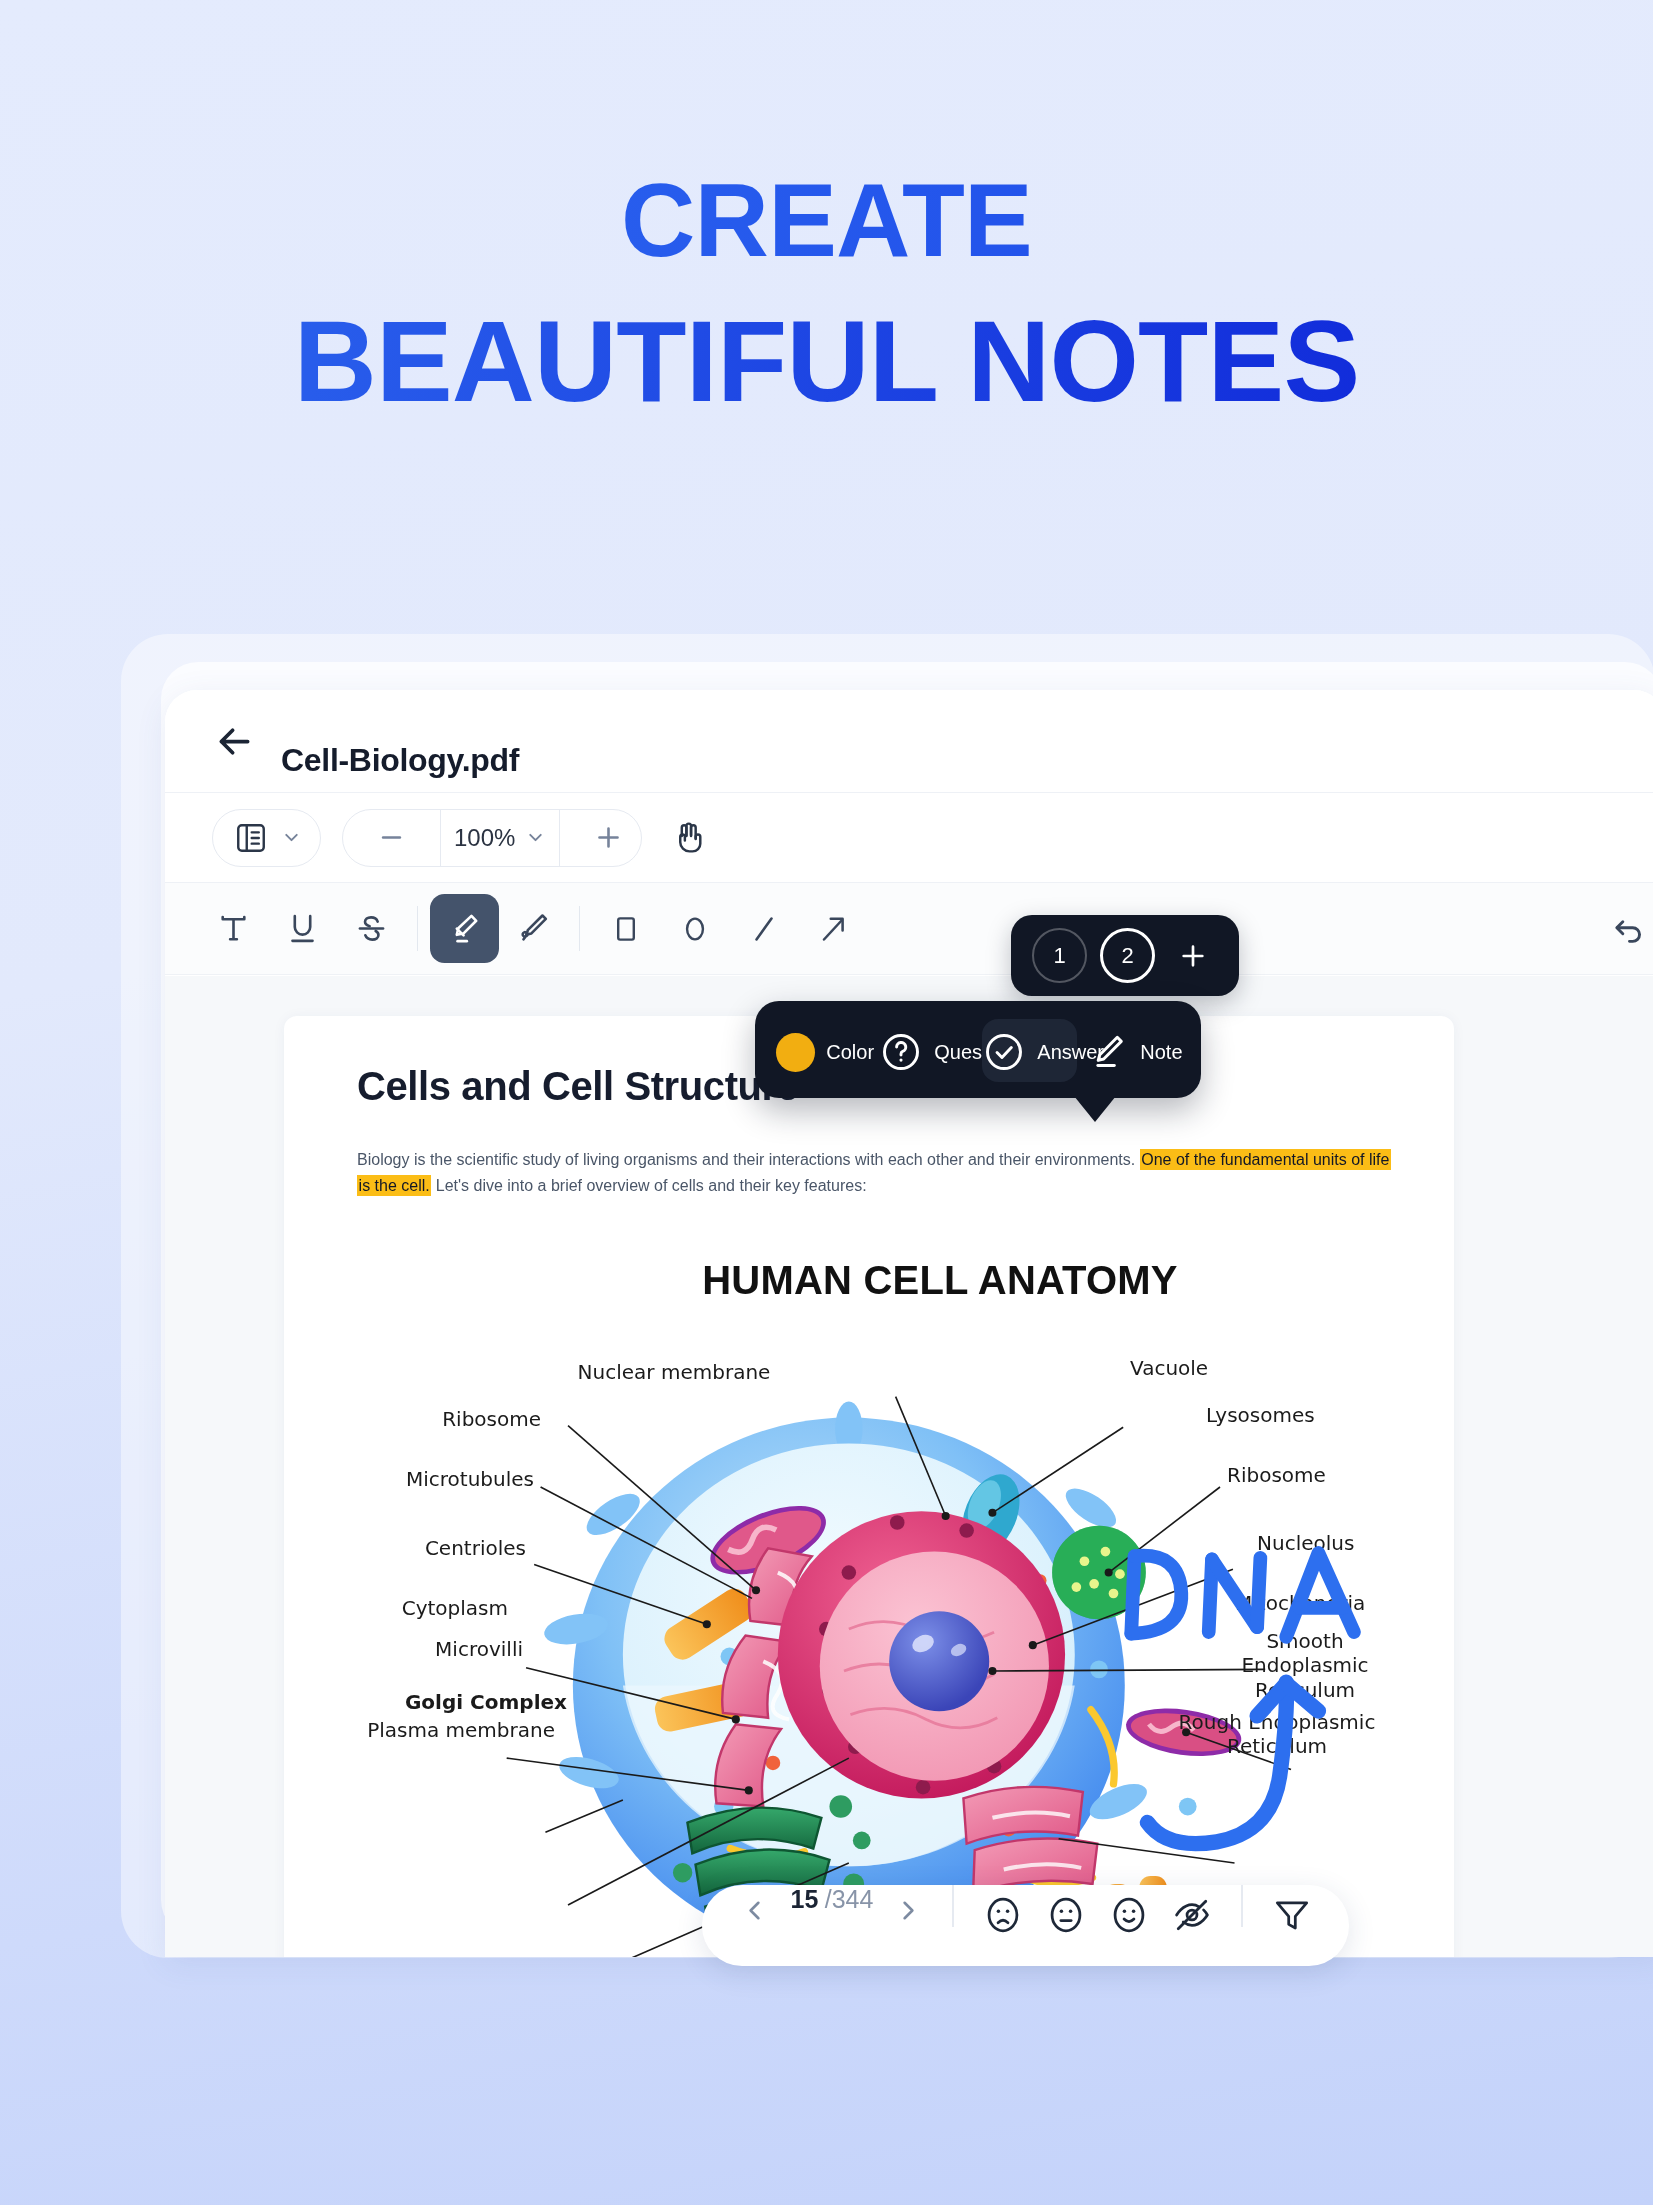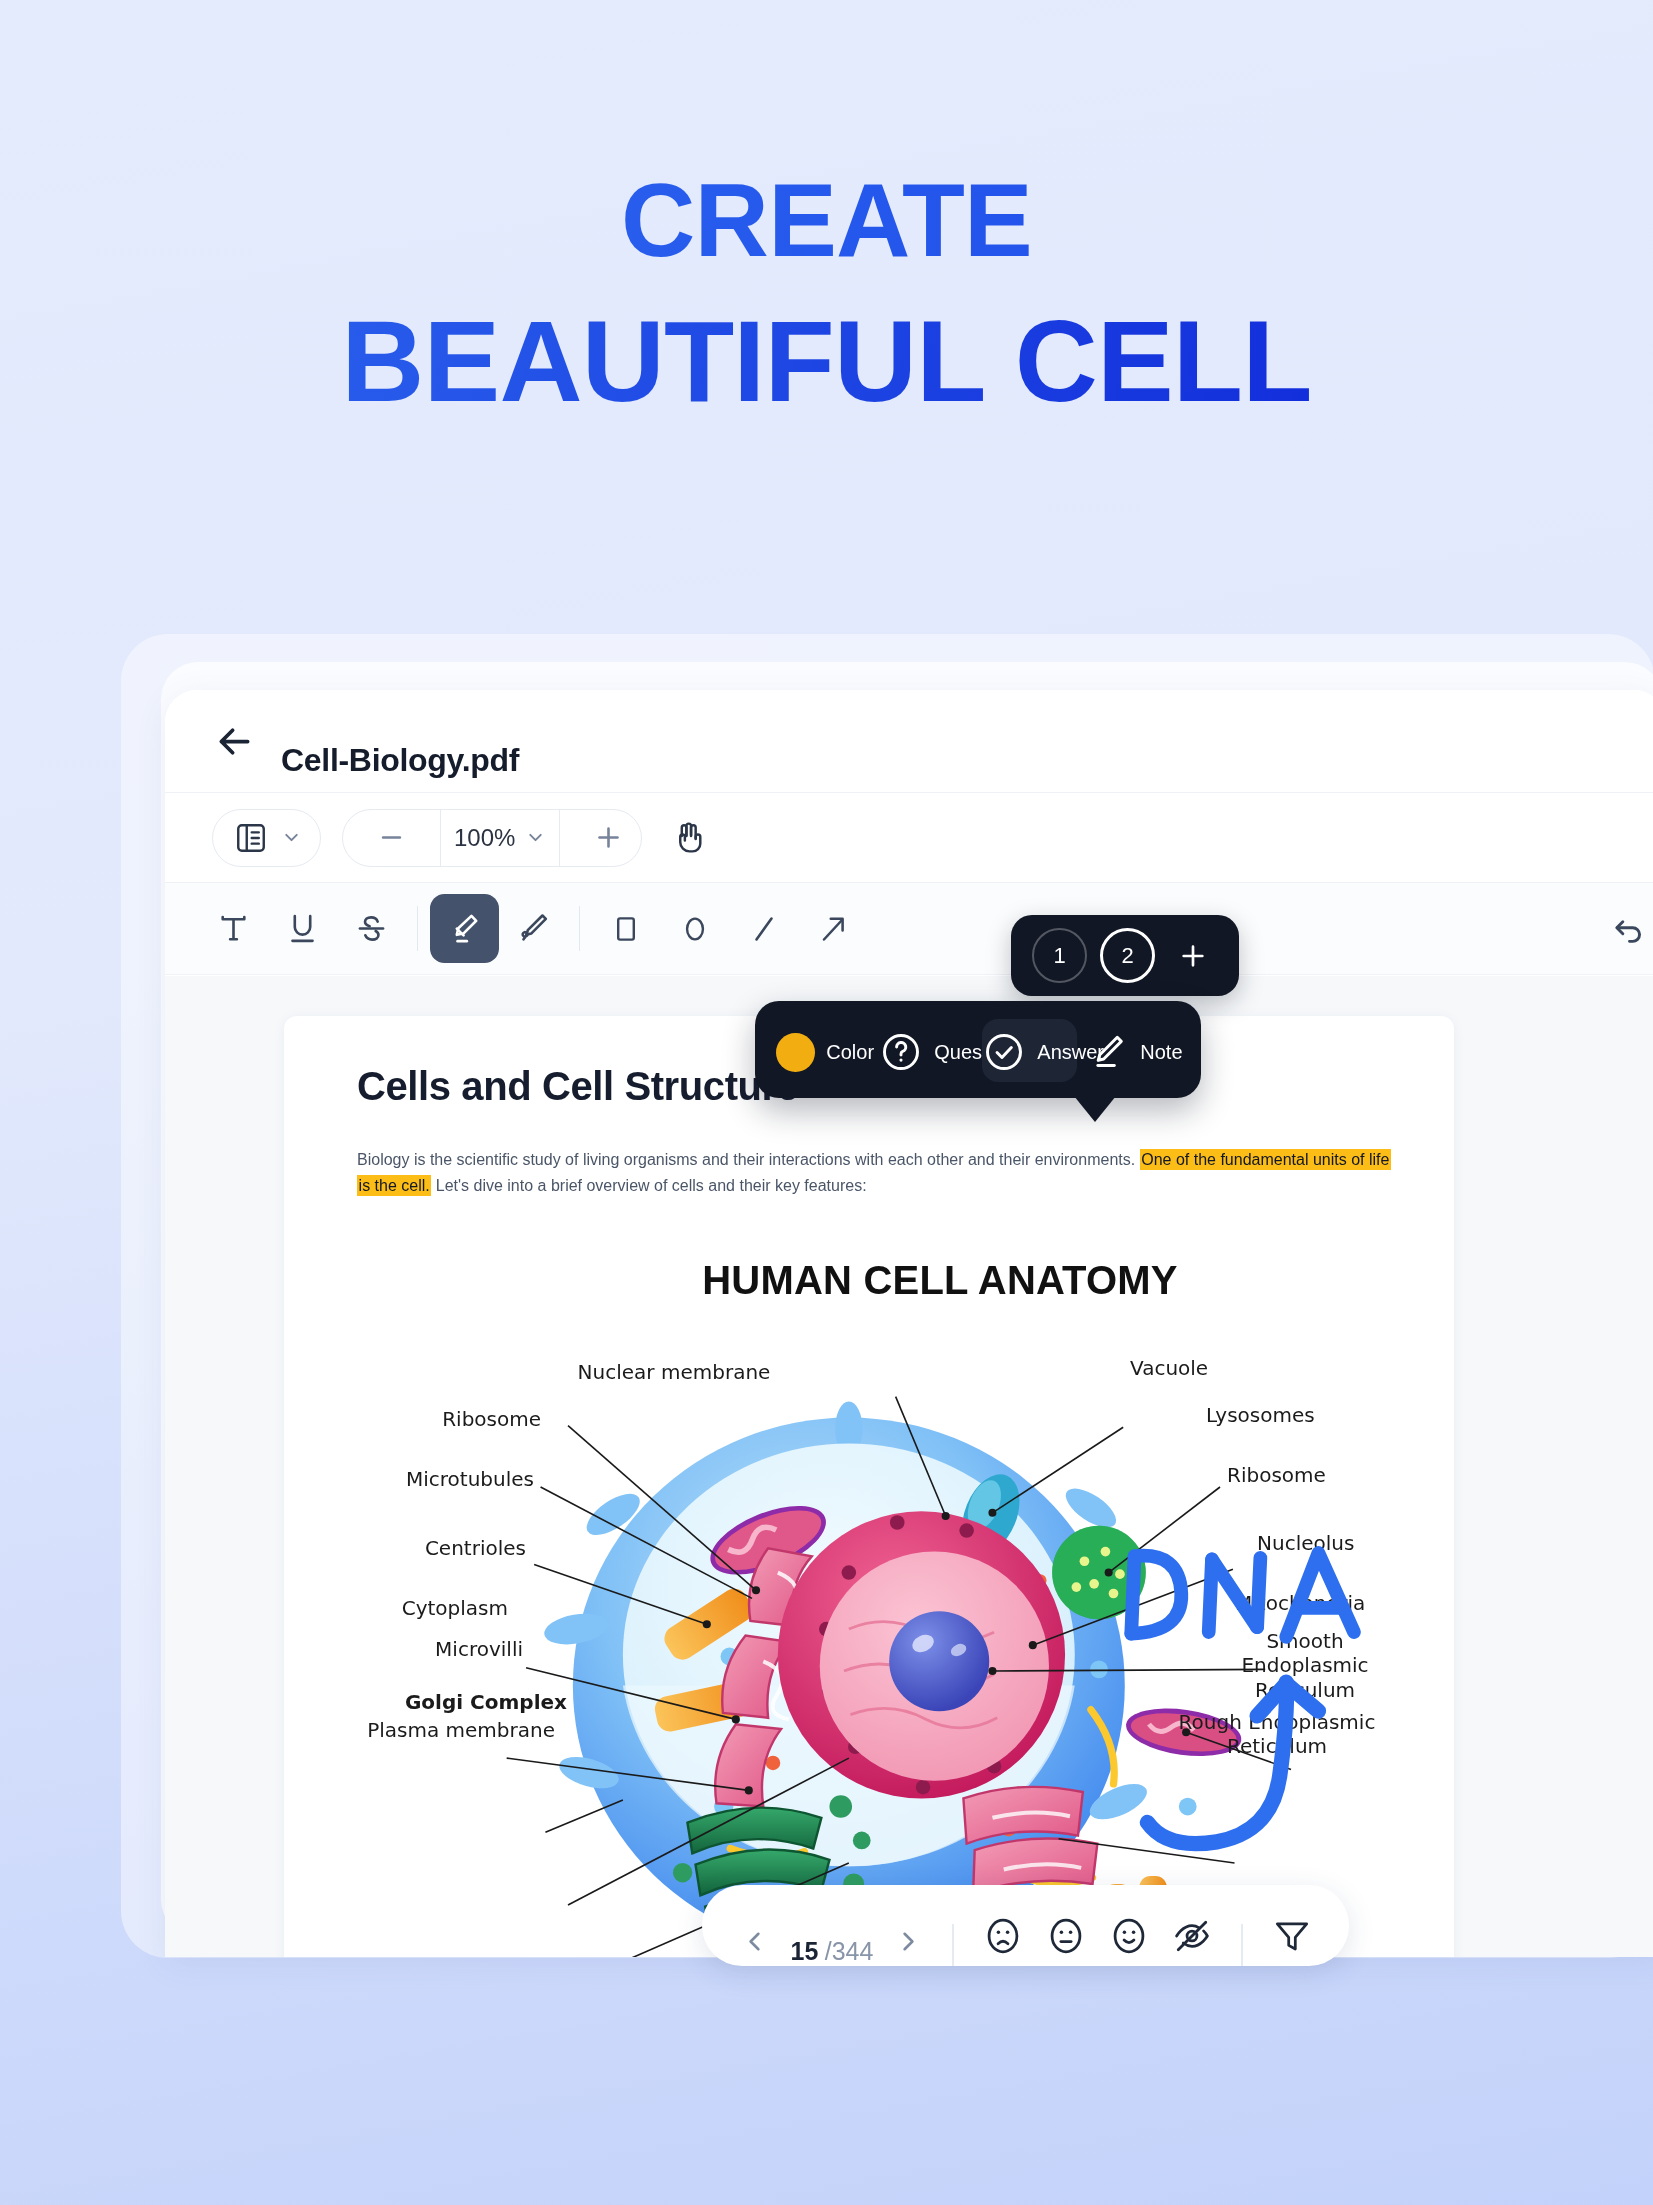--- a/index.html
+++ b/index.html
@@ -283,40 +283,40 @@
     border-top: 26px solid #111725;
   }
   .swatch { width: 39px; height: 39px; border-radius: 50%; background: #F2AE11; }
 
   .pagebar {
     position: absolute;
     left: 702px; top: 1885px;
     height: 81px;
     background: #FFFFFF;
     border-radius: 40px;
-    display: flex; align-items: flex-end;
+    display: flex; align-items: flex-start;
     padding: 0 27.4px;
     gap: 3.2px;
     box-shadow: 0 6.5px 27.4px rgba(40,60,110,0.13);
     z-index: 32;
   }
   .pb-btn { width: 50px; height: 50px; display:flex; align-items:center; justify-content:center; }
   .pb-cur { font-size: 25px; font-weight: 700; color: #1B2434; padding: 0 3.2px 0 8px; }
   .pb-tot { font-size: 25px; color: #8894A8; padding-right: 6.5px; }
   .pb-div { width: 1.2px; height: 42px; background: #E6EAF1; margin: 0 16px; }
   .pb-face { width: 60px; height: 60px; display:flex; align-items:center; justify-content:center; }
 
   .ic { display: block; }
 </style>
 </head>
 <body>
 
 <div class="headline-wrap">
   <span class="headline-line l1">CREATE</span>
-  <span class="headline-line l2">BEAUTIFUL CELL</span>
+  <span class="headline-line l2">BEAUTIFUL NOTES</span>
 </div>
 
 <div class="stack-outer"></div>
 <div class="stack-mid"></div>
 
 <div class="app-window">
 
   <div class="titlebar">
     <div class="back-arrow">
       <svg class="ic" width="45" height="45" viewBox="0 0 24 24" fill="none" stroke="#1B2434" stroke-width="2" stroke-linecap="round" stroke-linejoin="round">

